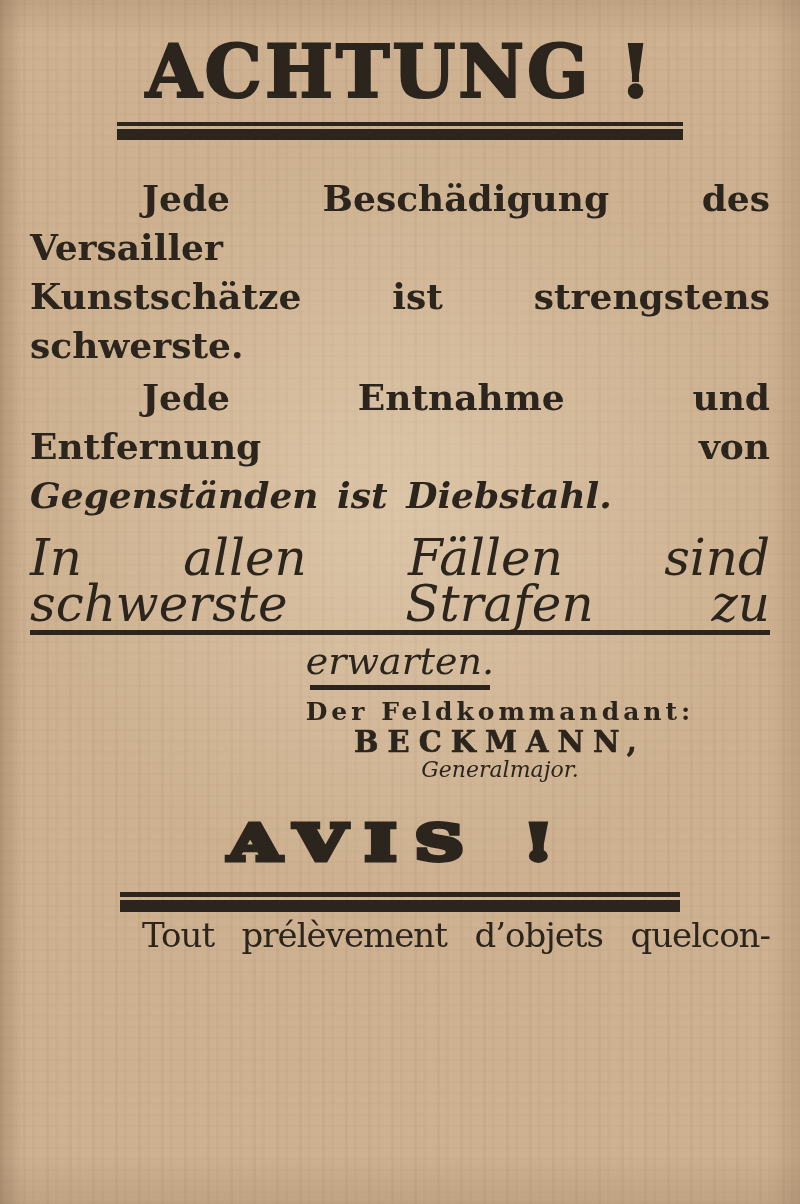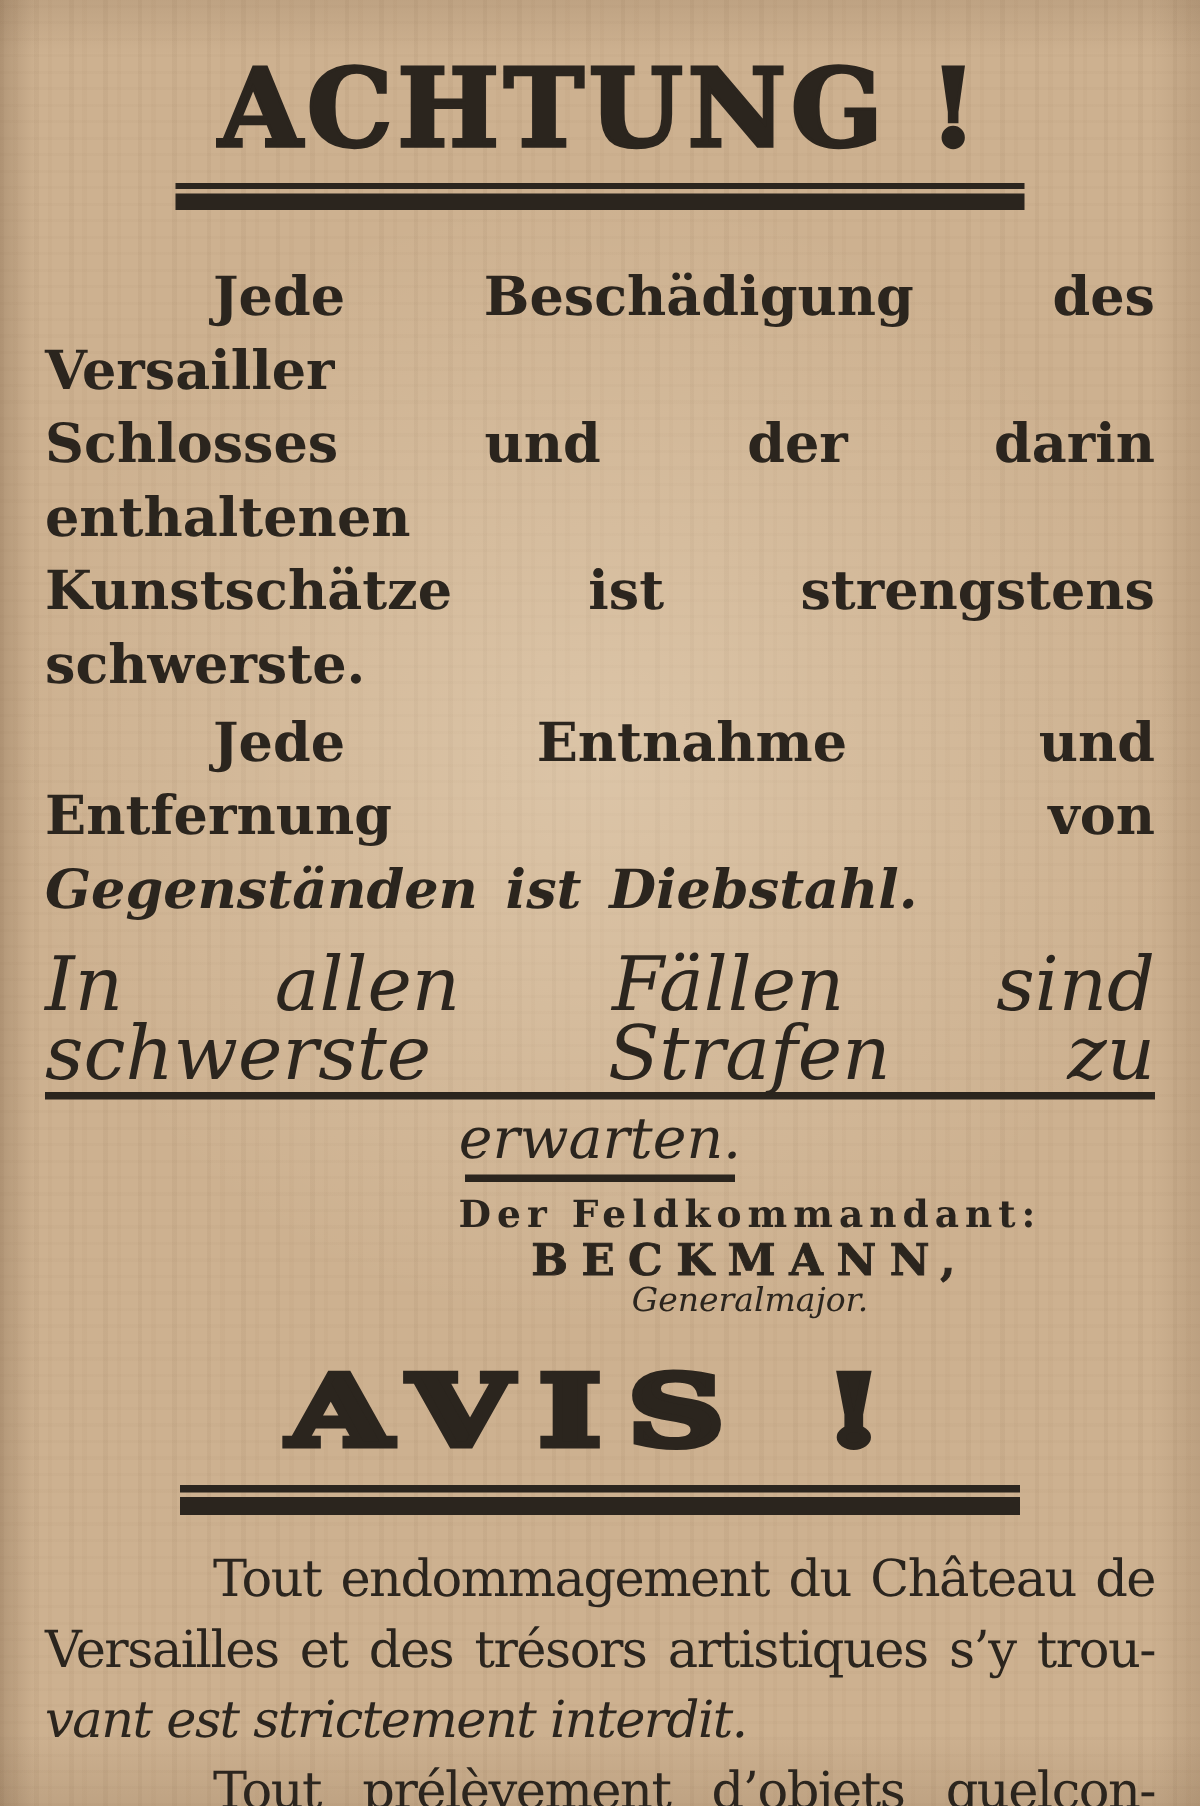--- a/index.html
+++ b/index.html
@@ -31,21 +31,21 @@
   }
   .headline-achtung {
     margin-top: 28px;
     font-size: 72px;
     line-height: 88px;
     letter-spacing: 3px;
     -webkit-text-stroke: 2.2px #2b251e;
   }
   .headline-avis {
     margin-top: 16px;
-    font-size: 68px;
+    font-size: 52px;
     line-height: 90px;
   }
   .headline-avis .stretch {
     display: inline-block;
     transform: scale(1.30, 0.95);
     transform-origin: 50% 55%;
     letter-spacing: 14px;
     -webkit-text-stroke: 5px #2b251e;
   }
 
@@ -96,21 +96,20 @@
 
   <div class="headline headline-achtung">ACHTUNG !</div>
 
   <div class="double-rule g">
     <div class="rule-thin"></div>
     <div class="rule-thick"></div>
   </div>
 
   <div class="body-block g-body">
     <div class="line indent">Jede Beschädigung des Versailler</div>
-    <div class="line">Schlosses und der darin enthaltenen</div>
     <div class="line">Kunstschätze ist strengstens schwerste.</div>
   </div>
 
   <div class="body-block g-body" style="margin-top:3px;">
     <div class="line indent">Jede Entnahme und Entfernung von</div>
     <div class="line left">Gegenständen ist Diebstahl.</div>
   </div>
 
   <div class="warning-line g-warn1">In allen Fällen sind schwerste Strafen zu</div>
   <div class="bar-full"></div>
@@ -126,24 +125,19 @@
 
   <div class="headline headline-avis">
     <span class="stretch">AVIS !</span>
   </div>
 
   <div class="double-rule f">
     <div class="rule-thin"></div>
     <div class="rule-thick"></div>
   </div>
 
-  <div class="body-block f-body">
-    <div class="line indent">Tout endommagement du Château de</div>
-    <div class="line">Versailles et des trésors artistiques s’y trou-</div>
-    <div class="line left">vant est strictement interdit.</div>
-  </div>
 
   <div class="body-block f-body" style="margin-top:0;">
     <div class="line indent">Tout prélèvement d’objets quelcon-</div>
 
   </div>
 
 </div>
 
 </body></html>

